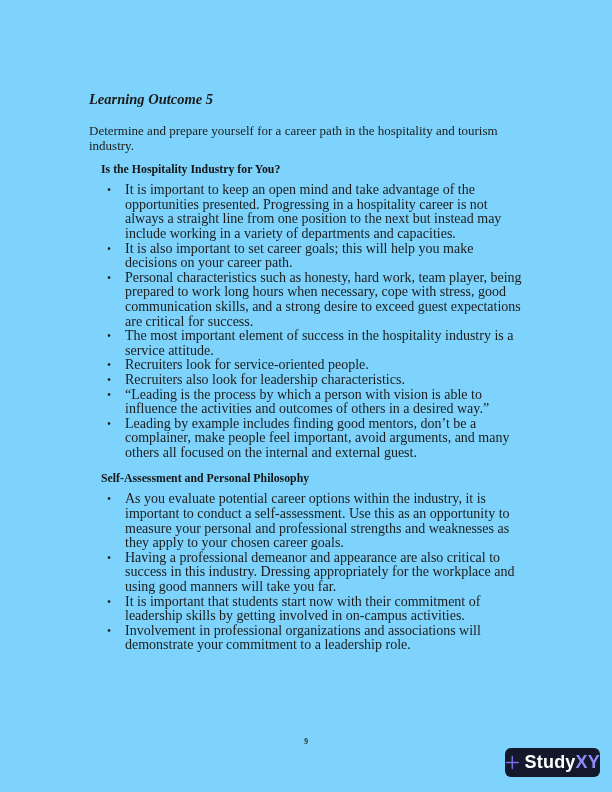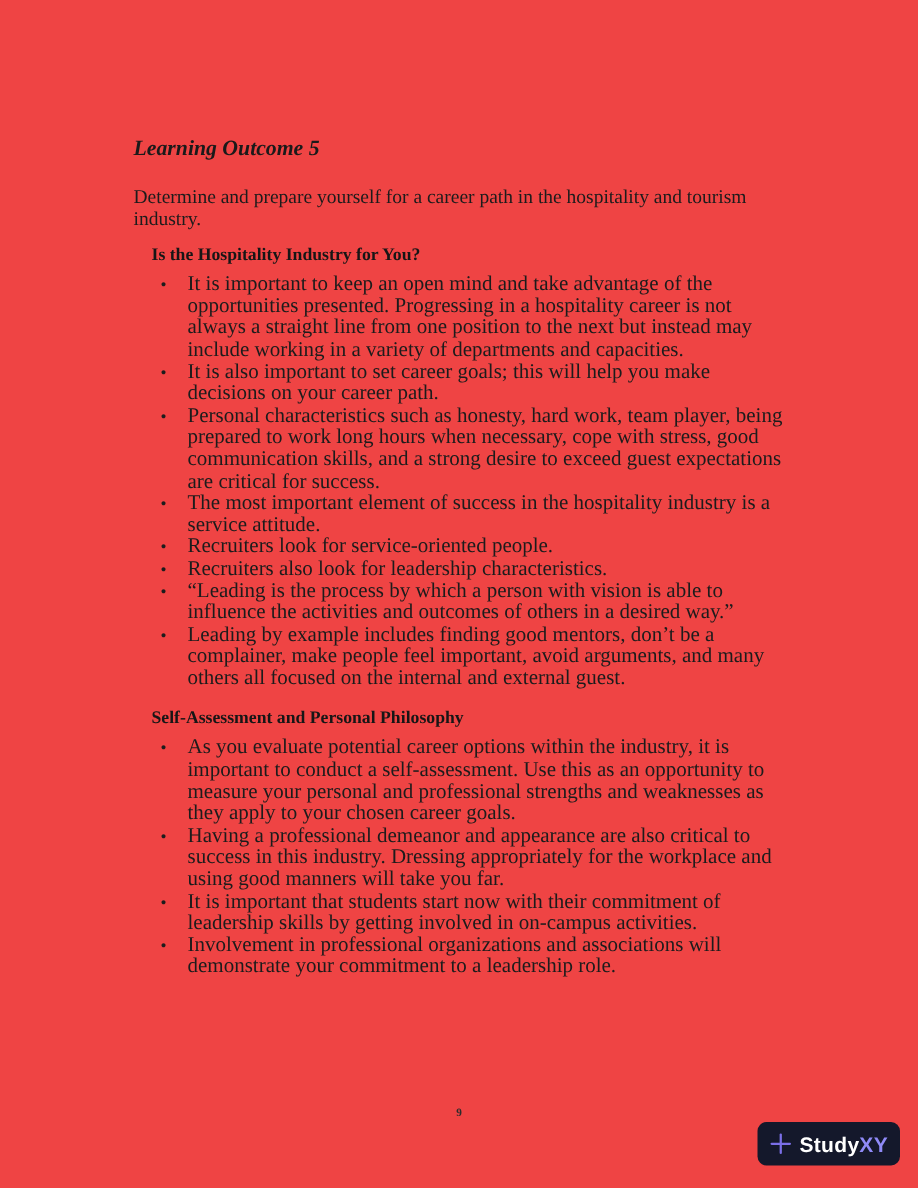--- a/index.html
+++ b/index.html
@@ -4,21 +4,21 @@
 <style>
   html, body {
     margin: 0;
     padding: 0;
     background: #ffffff;
   }
   .page {
     position: relative;
     width: 612px;
     height: 792px;
-    background: #ef4444;
+    background: #7dd3fc;
     overflow: hidden;
     font-family: "Liberation Serif", serif;
     color: #1c1c1c;
   }
   .content {
     position: absolute;
     left: 89px;
     top: 90px;
     width: 434px;
   }
@@ -84,21 +84,21 @@
     justify-content: center;
     gap: 5px;
     font-family: "Liberation Sans", sans-serif;
   }
   .logo-plus {
     width: 15px;
     height: 15px;
     display: block;
   }
   .logo-text {
-    font-size: 14px;
+    font-size: 18px;
     font-weight: bold;
     color: #ffffff;
     letter-spacing: 0.2px;
   }
   .logo-text .accent {
     color: #8f8af7;
   }
 </style>
 </head>
 <body>

